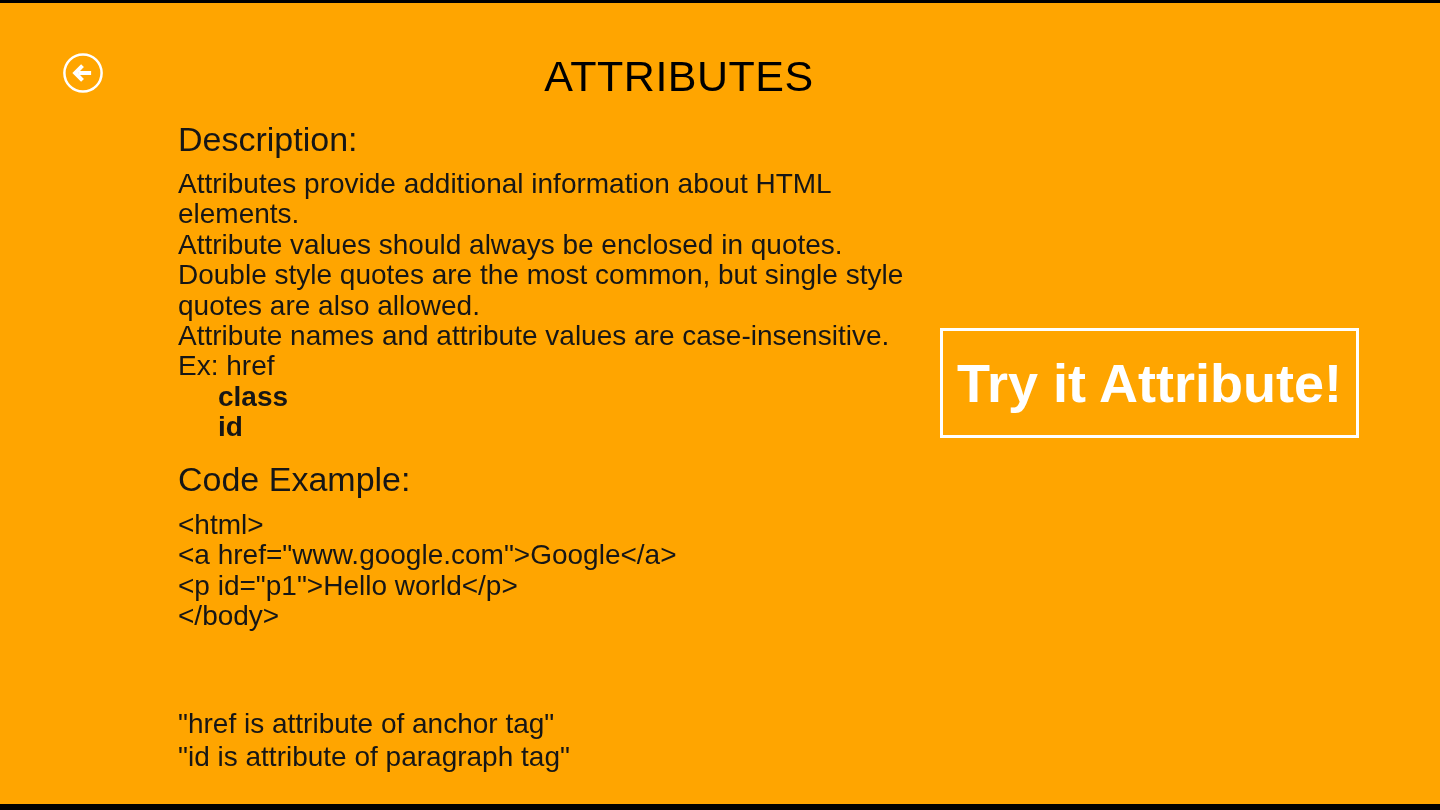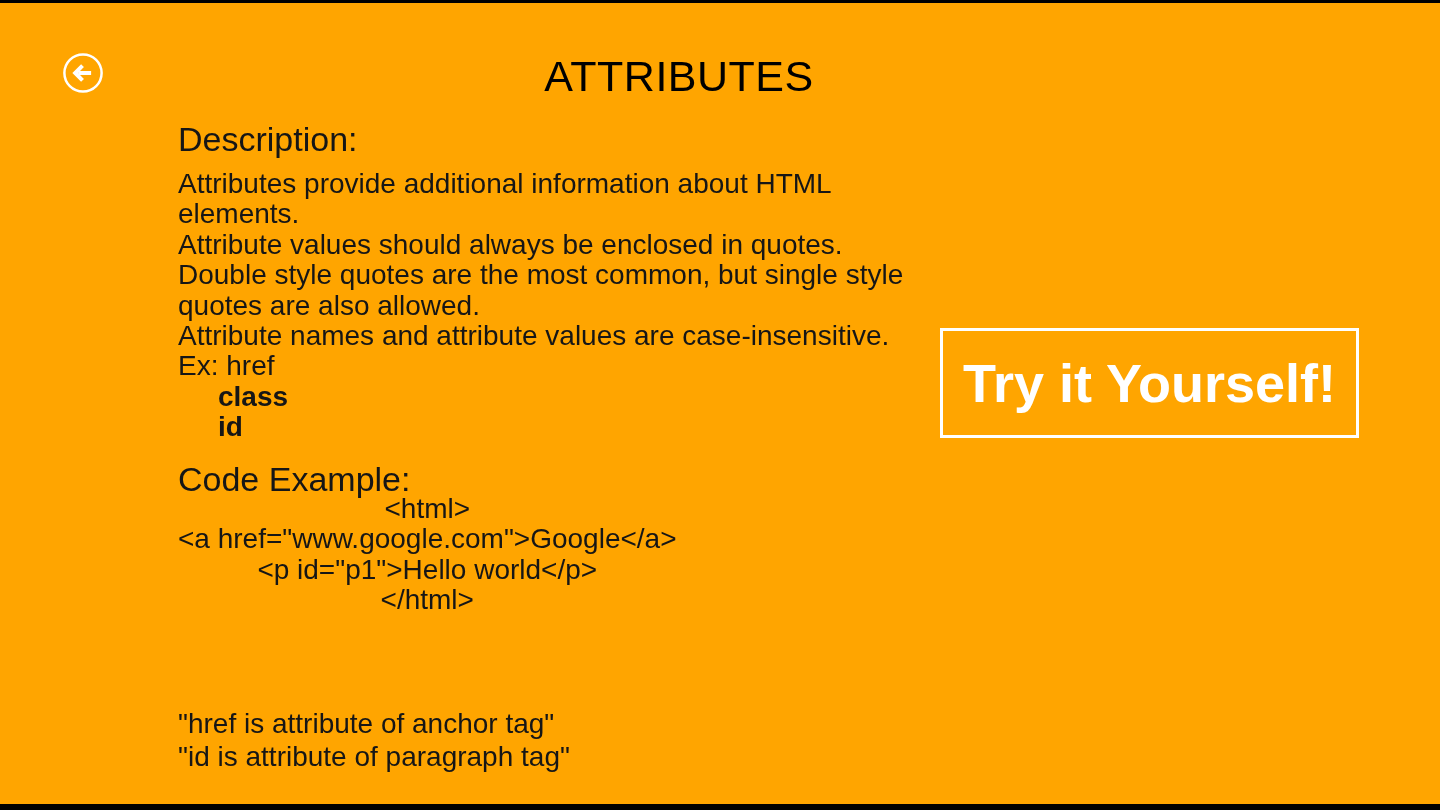--- a/index.html
+++ b/index.html
@@ -39,21 +39,21 @@
   }
   .desc-heading{top:118px;}
   .code-heading{top:446px;margin-top:12px;}
 
   .text-block{
     position:absolute;left:178px;
     font-size:28px;color:var(--body-text);line-height:30.4px;
     white-space:pre;
   }
   .desc-lines{top:169px;}
-  .code-lines{top:494px;text-align:center;}
+  .code-lines{top:510px;}
   .code-notes{top:708px;line-height:32.8px;}
   .text-block .indent{margin-left:40px;font-weight:bold;}
 
   .try-btn{
     position:absolute;left:940px;top:328px;width:419px;height:110px;
     background:transparent;border:3px solid var(--white);
     display:flex;align-items:center;justify-content:center;
     cursor:pointer;box-sizing:border-box;
   }
   .try-btn-label{
@@ -79,19 +79,19 @@
 </button>
 
 <div class="page-title">ATTRIBUTES</div>
 
 <div class="section-heading desc-heading">Description:</div>
 
 <div class="text-block desc-lines"><div>Attributes provide additional information about HTML</div><div>elements.</div><div>Attribute values should always be enclosed in quotes.</div><div>Double style quotes are the most common, but single style</div><div>quotes are also allowed.</div><div>Attribute names and attribute values are case-insensitive.</div><div>Ex: href</div><div class="indent">class</div><div class="indent">id</div></div>
 
 <div class="section-heading code-heading">Code Example:</div>
 
-<div class="text-block code-lines"><div>&lt;html&gt;</div><div>&lt;a href="www.google.com"&gt;Google&lt;/a&gt;</div><div>&lt;p id="p1"&gt;Hello world&lt;/p&gt;</div><div>&lt;/html&gt;</div></div>
+<div class="text-block code-lines"><div>&lt;html&gt;</div><div>&lt;a href="www.google.com"&gt;Google&lt;/a&gt;</div><div>&lt;p id="p1"&gt;Hello world&lt;/p&gt;</div><div>&lt;/body&gt;</div></div>
 
 <div class="text-block code-notes"><div>"href is attribute of anchor tag"</div><div>"id is attribute of paragraph tag"</div></div>
 
 <button class="try-btn">
-  <span class="try-btn-label">Try it Yourself!</span>
+  <span class="try-btn-label">Try it Attribute!</span>
 </button>
 
 </body></html>

